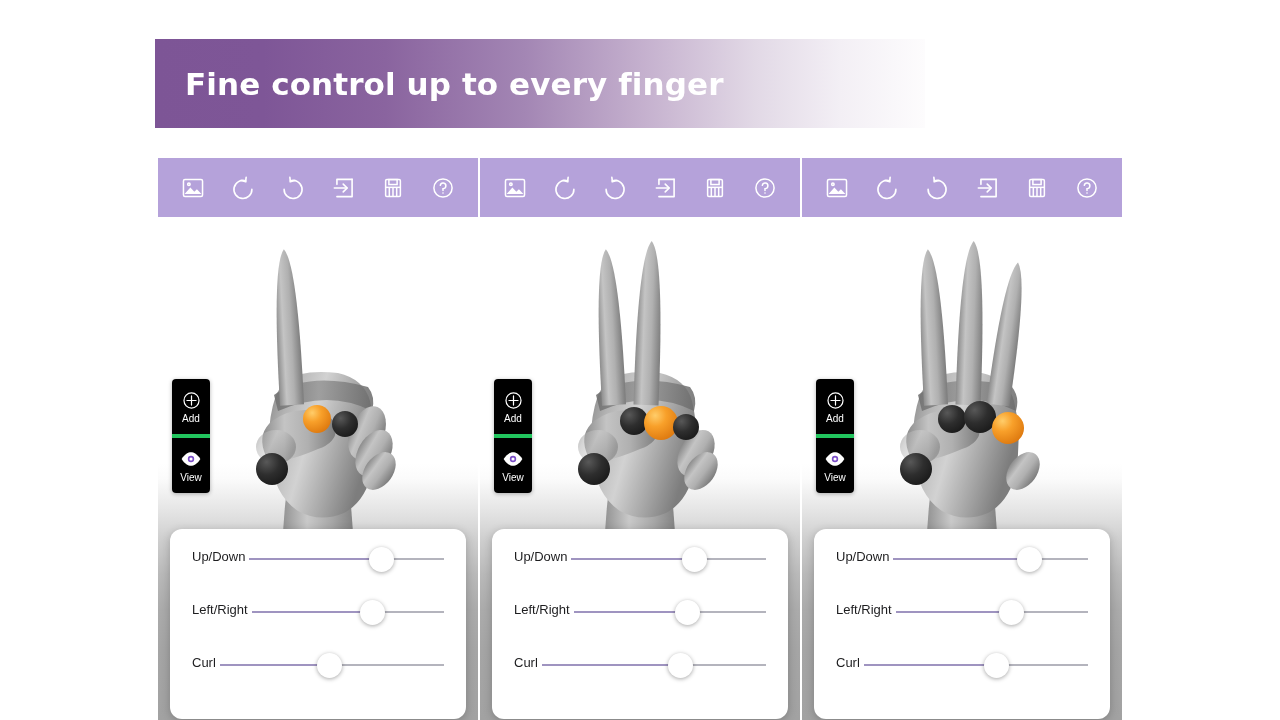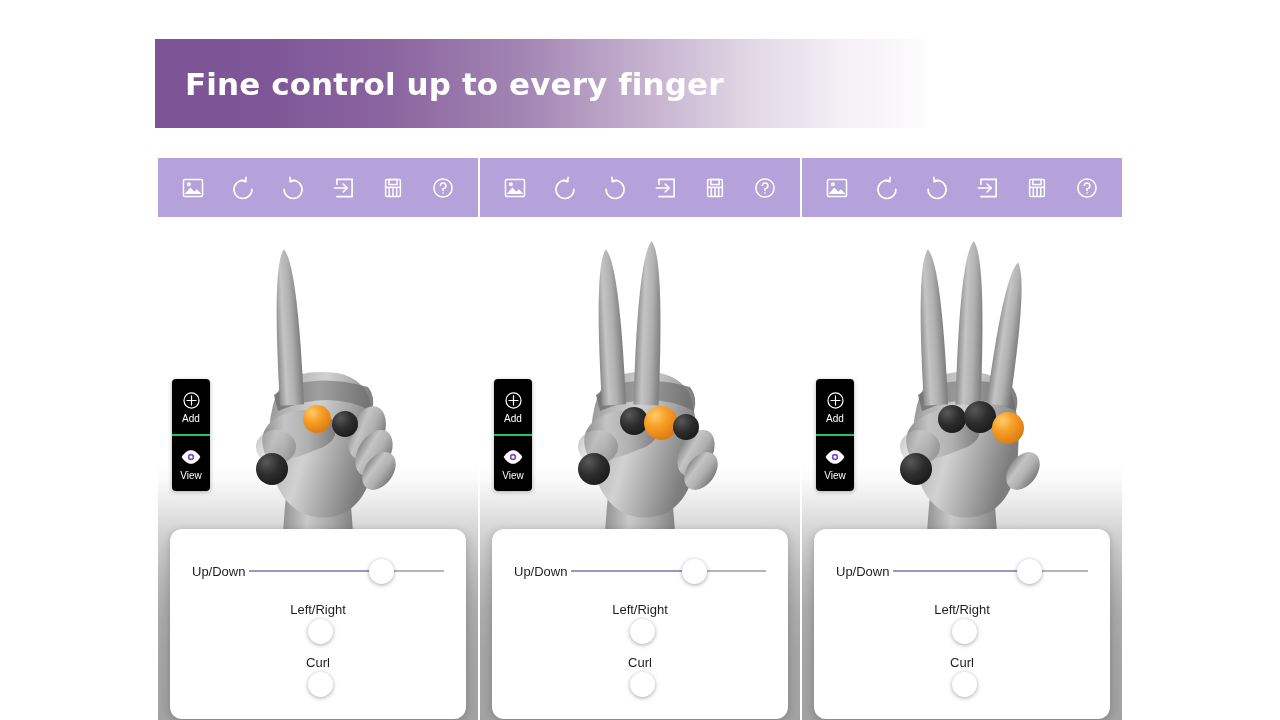--- a/index.html
+++ b/index.html
@@ -129,21 +129,21 @@
     background: #000000;
     height: 55px;
     display: flex;
     flex-direction: column;
     align-items: center;
     justify-content: center;
     cursor: pointer;
     gap: 2px;
   }
   .rail-btn + .rail-btn {
-    border-top: 2px solid #22c55e;
+    border-top: 4px solid #22c55e;
   }
   .rail-label {
     color: #ffffff;
     font-size: 10px;
     line-height: 11px;
     font-family: "Liberation Sans", sans-serif;
   }
   .rail-btn svg { display: block; }
 
   
@@ -158,23 +158,22 @@
     box-shadow: 0 2px 10px rgba(0,0,0,0.22);
     z-index: 7;
     padding-top: 20px;
     box-sizing: border-box;
   }
   .slider-row {
     position: relative;
     height: 44px;
     margin: 0 22px;
     display: flex;
-    align-items: center;
-  }
-  .slider-row + .slider-row { margin-top: 9px; flex-direction: column; }
+  }
+  .slider-row + .slider-row { margin-top: 9px; }
   .slider-label {
     font-size: 13px;
     color: #1d1d1f;
     white-space: nowrap;
     font-family: "Liberation Sans", sans-serif;
   }
   .slider-track-wrap {
     position: relative;
     flex: 1 1 auto;
     height: 20px;

